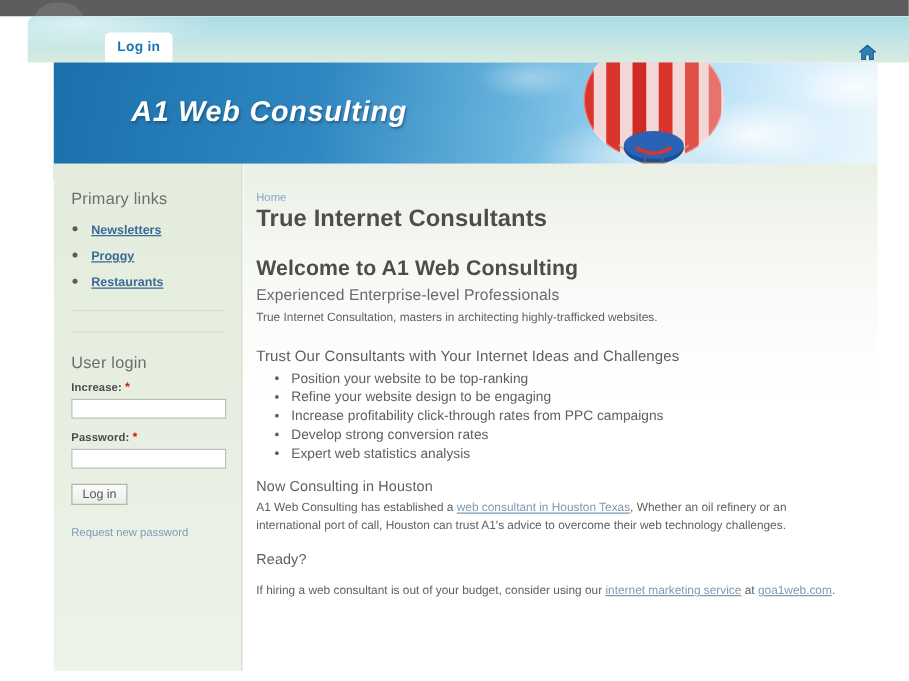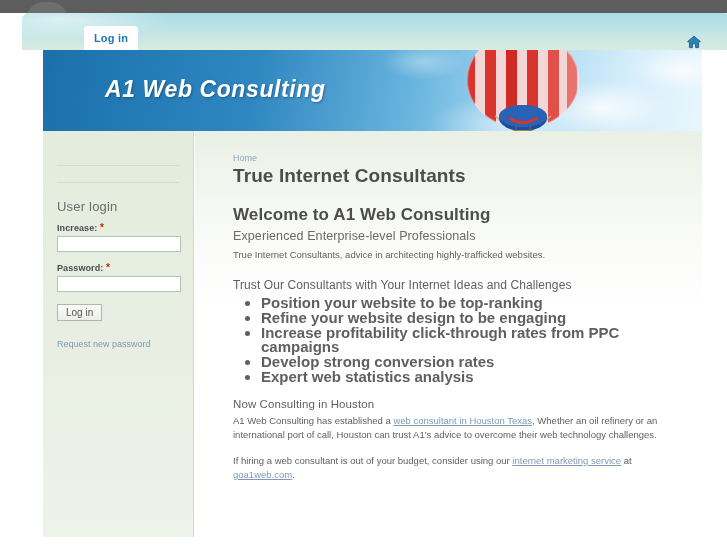--- a/index.html
+++ b/index.html
@@ -119,21 +119,21 @@
     width: 151px; height: 406px;
     background: linear-gradient(180deg,#e3ecdd 0%,#e8efe2 55%,#eef3ea 100%);
     border-right: 1px solid #cfd9c6;
     padding: 20px 14px 0 14px;
   }
   .main {
     position: absolute;
     top: 0; left: 152px;
     width: 507px; height: 406px;
     background: linear-gradient(180deg,#eaf0e6 0%,#f3f6f0 14%,#fbfcfa 30%,#ffffff 46%,#ffffff 100%);
-    padding: 22px 26px 0 38px;
+    padding: 22px 26px 0 10px;
   }
 
   
   .block-title {
     font-size: 13px;
     color: #6d6d6d;
     font-weight: normal;
     margin: 0 0 8px 0;
     letter-spacing: .2px;
   }
@@ -243,25 +243,24 @@
     line-height: 14px;
     margin: 0 0 10px 0;
   }
   ul.bullets {
     list-style: disc;
     margin: 2px 0 10px 0;
     padding: 0 0 0 28px;
     color: #8e8e8e;
   }
   ul.bullets li {
-    font-size: 15px;
+    font-size: 11px;
     color: #5f5f5f;
     line-height: 14px;
     margin-bottom: 1px;
-    font-weight: bold;
   }
   a.inline-link {
     color: #7e9ab4;
     text-decoration: underline;
   }
   .phone-strong { font-weight: bold; color: #4a4a4a; }
 </style>
 </head>
 <body>
 
@@ -309,20 +308,34 @@
       <rect x="53" y="92" width="18" height="4" fill="#a5825a"></rect>
       <path d="M55 88 L55 93 M69 88 L69 93" stroke="#7d6242" stroke-width="1.2"></path>
     </svg>
     <div class="banner-title">A1 Web Consulting</div>
   </div>
 
   <div class="content-wrap">
 
     <div class="sidebar">
 
+      <div class="block">
+        <h2 class="block-title">Primary links</h2>
+        <ul class="side-list">
+          <li>
+            <a href="#">Newsletters</a>
+          </li>
+          <li>
+            <a href="#">Proggy</a>
+          </li>
+          <li>
+            <a href="#">Restaurants</a>
+          </li>
+        </ul>
+      </div>
 
       <hr class="block-sep">
 
 
       <hr class="block-sep">
 
       <div class="block">
         <h2 class="block-title">User login</h2>
 
         <div class="form-label">
@@ -346,38 +359,39 @@
     <div class="main">
 
       <div class="breadcrumb">Home</div>
 
       <h1 class="page-title">True Internet Consultants</h1>
 
       <h2 class="sec-h2">Welcome to A1 Web Consulting</h2>
 
       <h3 class="sec-h3">Experienced Enterprise-level Professionals</h3>
 
-      <p class="body-text">True Internet Consultants, advice in architecting highly-trafficked websites.</p>
+      <p class="body-text">True Internet Consultation, masters in architecting highly-trafficked websites.</p>
 
       <h4 class="sec-h4" style="font-size:12px;margin-top:16px;">Trust Our Consultants with Your Internet Ideas and Challenges</h4>
 
       <ul class="bullets">
         <li>Position your website to be top-ranking</li>
         <li>Refine your website design to be engaging</li>
         <li>Increase profitability click-through rates from PPC campaigns</li>
         <li>Develop strong conversion rates</li>
         <li>Expert web statistics analysis</li>
       </ul>
 
       <h4 class="sec-h4">Now Consulting in Houston</h4>
 
       <p class="body-text">
         <span>A1 Web Consulting has established a </span><a href="#" class="inline-link">web consultant in Houston Texas</a><span>, Whether an oil refinery or an international port of call, Houston can trust A1's advice to overcome their web technology challenges.</span>
       </p>
 
+      <h4 class="sec-h4">Ready?</h4>
 
 
       <p class="body-text" style="margin-top:12px;">
         <span>If hiring a web consultant is out of your budget, consider using our </span><a href="#" class="inline-link">internet marketing service</a><span> at </span><a href="#" class="inline-link">goa1web.com</a><span>.</span>
       </p>
 
 
     </div>
   </div>
 </div>

